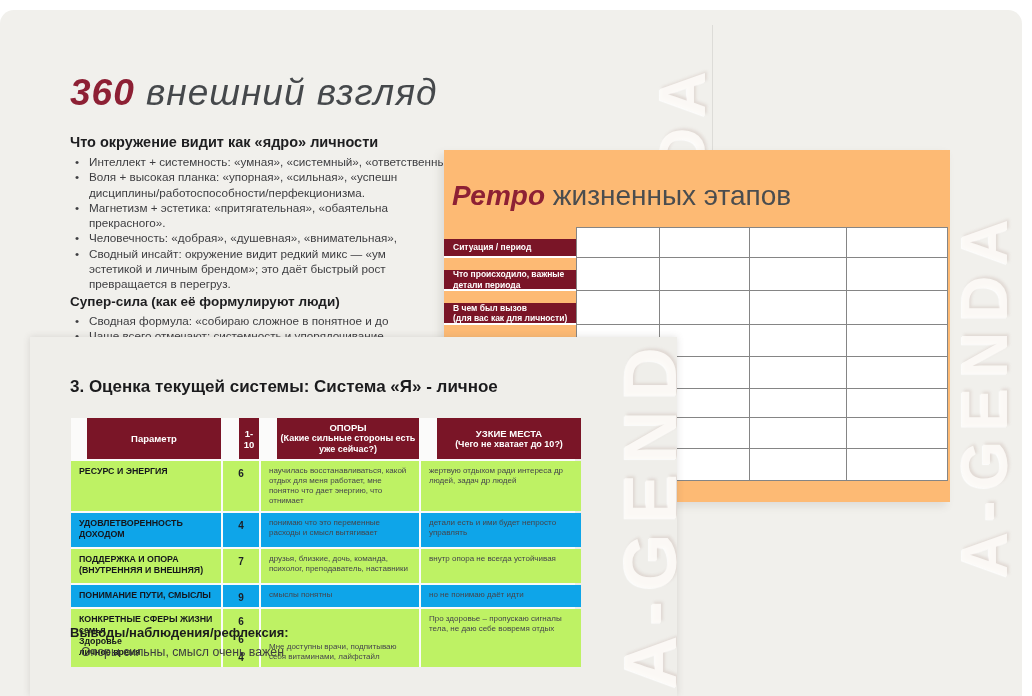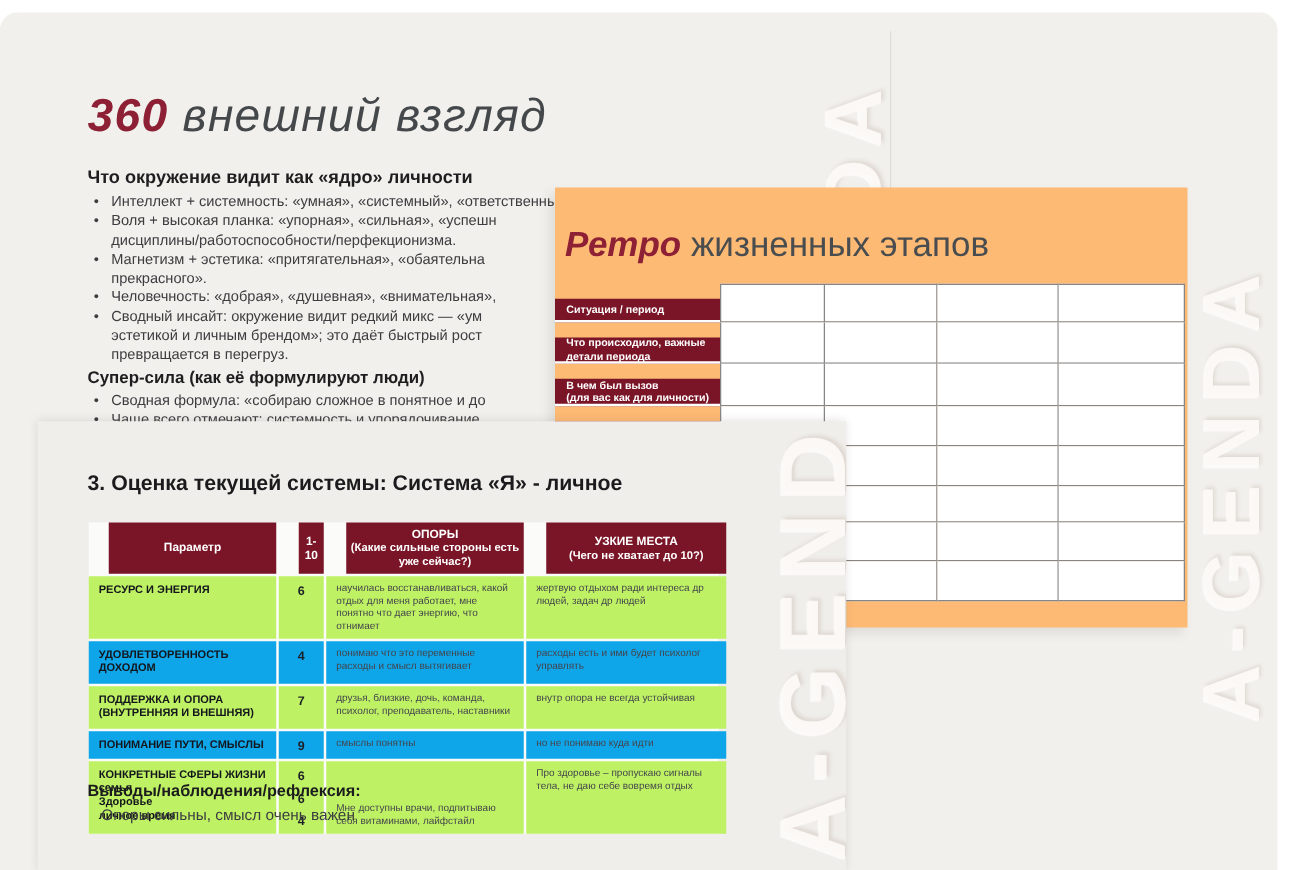--- a/index.html
+++ b/index.html
@@ -177,31 +177,31 @@
         </div>
 
         <div class="a-cell a-param rowA mh34">РЕСУРС И ЭНЕРГИЯ</div>
         <div class="a-score rowA">6</div>
         <div class="a-cell rowA">научилась восстанавливаться, какой отдых для меня работает, мне понятно что дает энергию, что отнимает</div>
         <div class="a-cell rowA">жертвую отдыхом ради интереса др людей, задач др людей</div>
 
         <div class="a-cell a-param rowB mh28">УДОВЛЕТВОРЕННОСТЬ ДОХОДОМ</div>
         <div class="a-score rowB">4</div>
         <div class="a-cell rowB">понимаю что это переменные расходы и смысл вытягивает</div>
-        <div class="a-cell rowB">расходы есть и ими будет психолог управлять</div>
+        <div class="a-cell rowB">детали есть и ими будет непросто управлять</div>
 
         <div class="a-cell a-param rowA mh28">ПОДДЕРЖКА И ОПОРА (ВНУТРЕННЯЯ И ВНЕШНЯЯ)</div>
         <div class="a-score rowA">7</div>
         <div class="a-cell rowA">друзья, близкие, дочь, команда, психолог, преподаватель, наставники</div>
         <div class="a-cell rowA">внутр опора не всегда устойчивая</div>
 
         <div class="a-cell a-param rowB mh18">ПОНИМАНИЕ ПУТИ, СМЫСЛЫ</div>
         <div class="a-score rowB">9</div>
         <div class="a-cell rowB">смыслы понятны</div>
-        <div class="a-cell rowB">но не понимаю куда идти</div>
+        <div class="a-cell rowB">но не понимаю даёт идти</div>
 
         <div class="a-cell a-param rowA mh52">
           <div>КОНКРЕТНЫЕ СФЕРЫ ЖИЗНИ</div>
           <div>семья</div>
           <div>Здоровье</div>
           <div>личное время</div>
         </div>
         <div class="a-score rowA multi">
           <div>6</div>
           <div>6</div>

